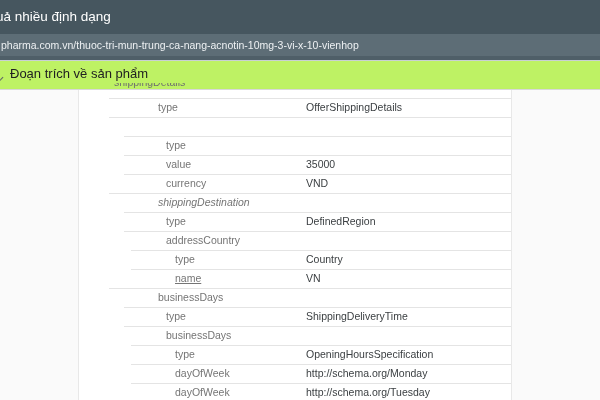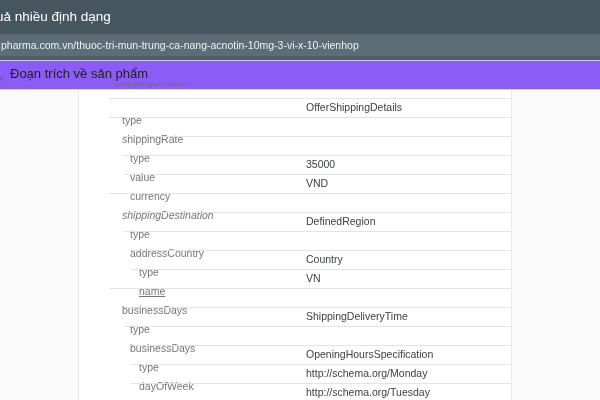--- a/index.html
+++ b/index.html
@@ -11,39 +11,39 @@
   .page-title{position:absolute;left:-4px;top:0;line-height:34px;font-size:13.5px;color:#ffffff;white-space:nowrap;}
 
   
   .url-bar{position:absolute;left:0;top:34px;width:600px;height:22px;background:#5d6d76;}
   .url-text{position:absolute;left:1px;top:0;line-height:22px;font-size:10.5px;color:#eef1f3;white-space:nowrap;cursor:pointer;}
 
   
   .strip{position:absolute;left:0;top:56px;width:600px;height:5px;background:#4f5f68;border-bottom:1px solid #c9d0d4;}
 
   
-  .section-bar{position:absolute;left:0;top:61px;width:600px;height:28px;background:#8b5cf6;}
+  .section-bar{position:absolute;left:0;top:61px;width:600px;height:28px;background:#bef264;}
   .section-title{position:absolute;left:10px;top:5px;font-size:13px;font-weight:500;color:#212121;white-space:nowrap;}
   .expand-icon{position:absolute;left:-6px;top:11px;width:9px;height:9px;}
   .expand-icon:before{content:"";position:absolute;left:1px;top:2px;width:6px;height:6px;border-right:1.5px solid #5f6368;border-bottom:1.5px solid #5f6368;transform:rotate(45deg);}
 
   
   .stub-clip{position:absolute;left:114px;top:83px;height:6px;width:120px;overflow:hidden;}
   .stub-clip span{display:block;margin-top:-8px;font-size:10.5px;line-height:14px;color:#6f6f6f;white-space:nowrap;}
 
   
   .divider{position:absolute;left:0;top:89px;width:600px;height:1px;background:#d8d8d8;box-shadow:0 2px 3px rgba(0,0,0,.12);}
 
   
   .content{position:absolute;left:0;top:90px;width:600px;height:310px;background:#fafafa;}
   .card{position:absolute;left:78px;top:0;width:434px;height:310px;background:#ffffff;border-left:1px solid #e8e8e8;border-right:1px solid #e8e8e8;overflow:hidden;}
   .stub-row{height:8px;}
   .row{position:relative;height:19px;}
   .sep{position:absolute;top:0;right:0;height:1px;background:#e4e4e4;}
-  .prop{position:absolute;top:13px;line-height:19px;font-size:10.5px;color:#757575;white-space:nowrap;}
+  .prop{position:absolute;top:0;line-height:19px;font-size:10.5px;color:#757575;white-space:nowrap;margin-left:36px;}
   .val{position:absolute;left:227px;top:0;line-height:19px;font-size:10.5px;color:#3c4043;white-space:nowrap;}
 </style>
 </head>
 <body>
 
 <div class="screen">
 
   <div class="top-header">
     <span class="page-title">uả nhiều định dạng</span>
   </div>
@@ -69,21 +69,20 @@
     <div class="card" id="table-card">
       <div class="stub-row"></div>
 
     <div class="row">
           <div class="sep" style="left: 30px;"></div>
           <span class="prop" style="left: 43px;">type</span>
           <span class="val">OfferShippingDetails</span>
         </div>
         <div class="row">
           <div class="sep" style="left: 30px;"></div>
-          <span class="prop" style="left: 43px;">shippingRate</span>
         </div>
         <div class="row">
           <div class="sep" style="left: 45px;"></div>
           <span class="prop" style="left: 51px;">type</span>
         </div>
         <div class="row">
           <div class="sep" style="left: 45px;"></div>
           <span class="prop" style="left: 51px;">value</span>
           <span class="val">35000</span>
         </div>

